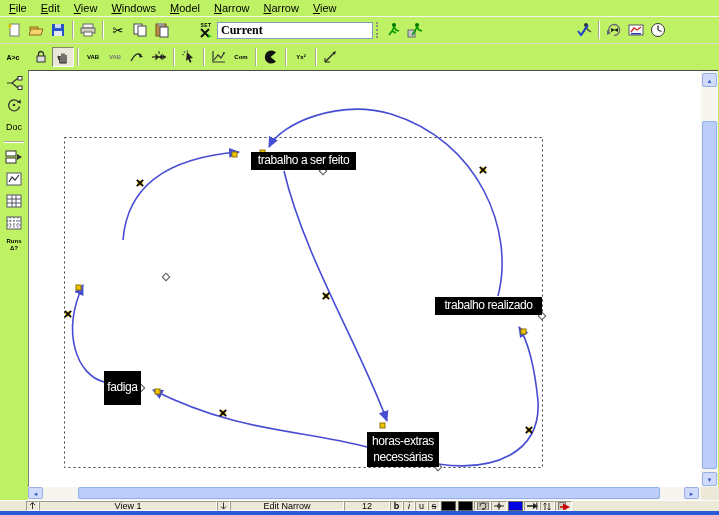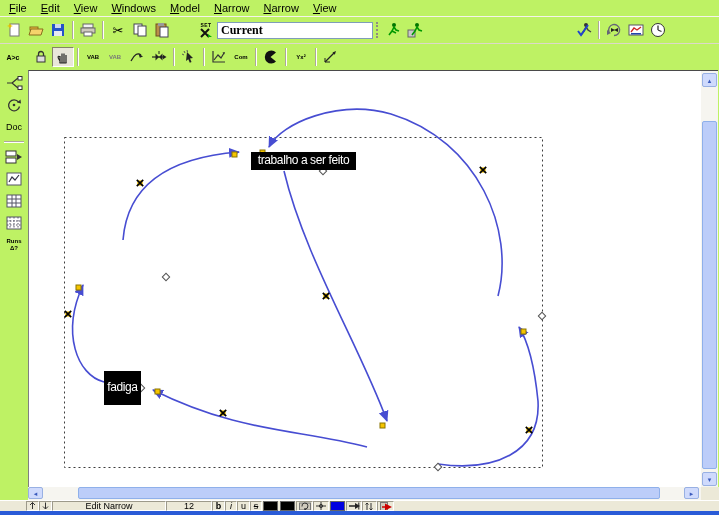--- a/index.html
+++ b/index.html
@@ -357,21 +357,23 @@
       <g fill="#fff" stroke="#555">
         <rect x="-2.6" y="-2.6" width="5.2" height="5.2" transform="translate(294,100) rotate(45)"></rect>
         <rect x="-2.6" y="-2.6" width="5.2" height="5.2" transform="translate(137,206) rotate(45)"></rect>
         <rect x="-2.6" y="-2.6" width="5.2" height="5.2" transform="translate(513,245) rotate(45)"></rect>
         <rect x="-2.6" y="-2.6" width="5.2" height="5.2" transform="translate(112,317) rotate(45)"></rect>
         <rect x="-2.6" y="-2.6" width="5.2" height="5.2" transform="translate(409,396) rotate(45)"></rect>
       </g>
     </svg>
 
     <div class="var" style="left:190px; top:81px; width:105px; height:18px;margin-left:32px;">trabalho a ser feito</div>
+    <div class="var" style="left:406px; top:226px; width:107px; height:18px;">trabalho realizado</div>
     <div class="var" style="left:75px; top:300px; width:37px; height:34px;">fadiga</div>
+    <div class="var" style="left:338px; top:361px; width:72px; height:35px;">horas-extras necessárias</div>
   </div>
 
   <div class="vscroll">
     <div class="sbtn" style="left:1px; top:2px; width:15px; height:14px;">▴</div>
     <div class="sthumb" style="left:1px; top:50px; width:15px; height:348px;"></div>
     <div class="sbtn" style="left:1px; top:401px; width:15px; height:14px;">▾</div>
   </div>
 
   <div class="hscroll">
     <div class="sbtn" style="left:0px; top:0px; width:15px; height:12px;">◂</div>
@@ -380,20 +382,21 @@
   </div>
   <div class="corner"></div>
 
   <div class="statusbar">
     <div style="width:26px"></div>
     <div class="sseg" style="width:13px">
       <svg width="7" height="8">
           <path d="M3.5,0.5 V7 M1,3 L3.5,0.5 L6,3" stroke="#333" fill="none"></path>
         </svg>
     </div>
+    <div class="sseg" style="width:178px">View 1</div>
     <div class="sseg" style="width:13px">
       <svg width="7" height="8">
           <path d="M3.5,0.5 V7 M1,4.5 L3.5,7 L6,4.5" stroke="#333" fill="none"></path>
         </svg>
     </div>
     <div class="sseg" style="width:114px">Edit Narrow</div>
     <div class="sseg" style="width:46px">12</div>
     <div class="sseg" style="width:13px; font-weight:bold">b</div>
     <div class="sseg" style="width:12px; font-style:italic">i</div>
     <div class="sseg" style="width:13px; text-decoration:underline">u</div>

